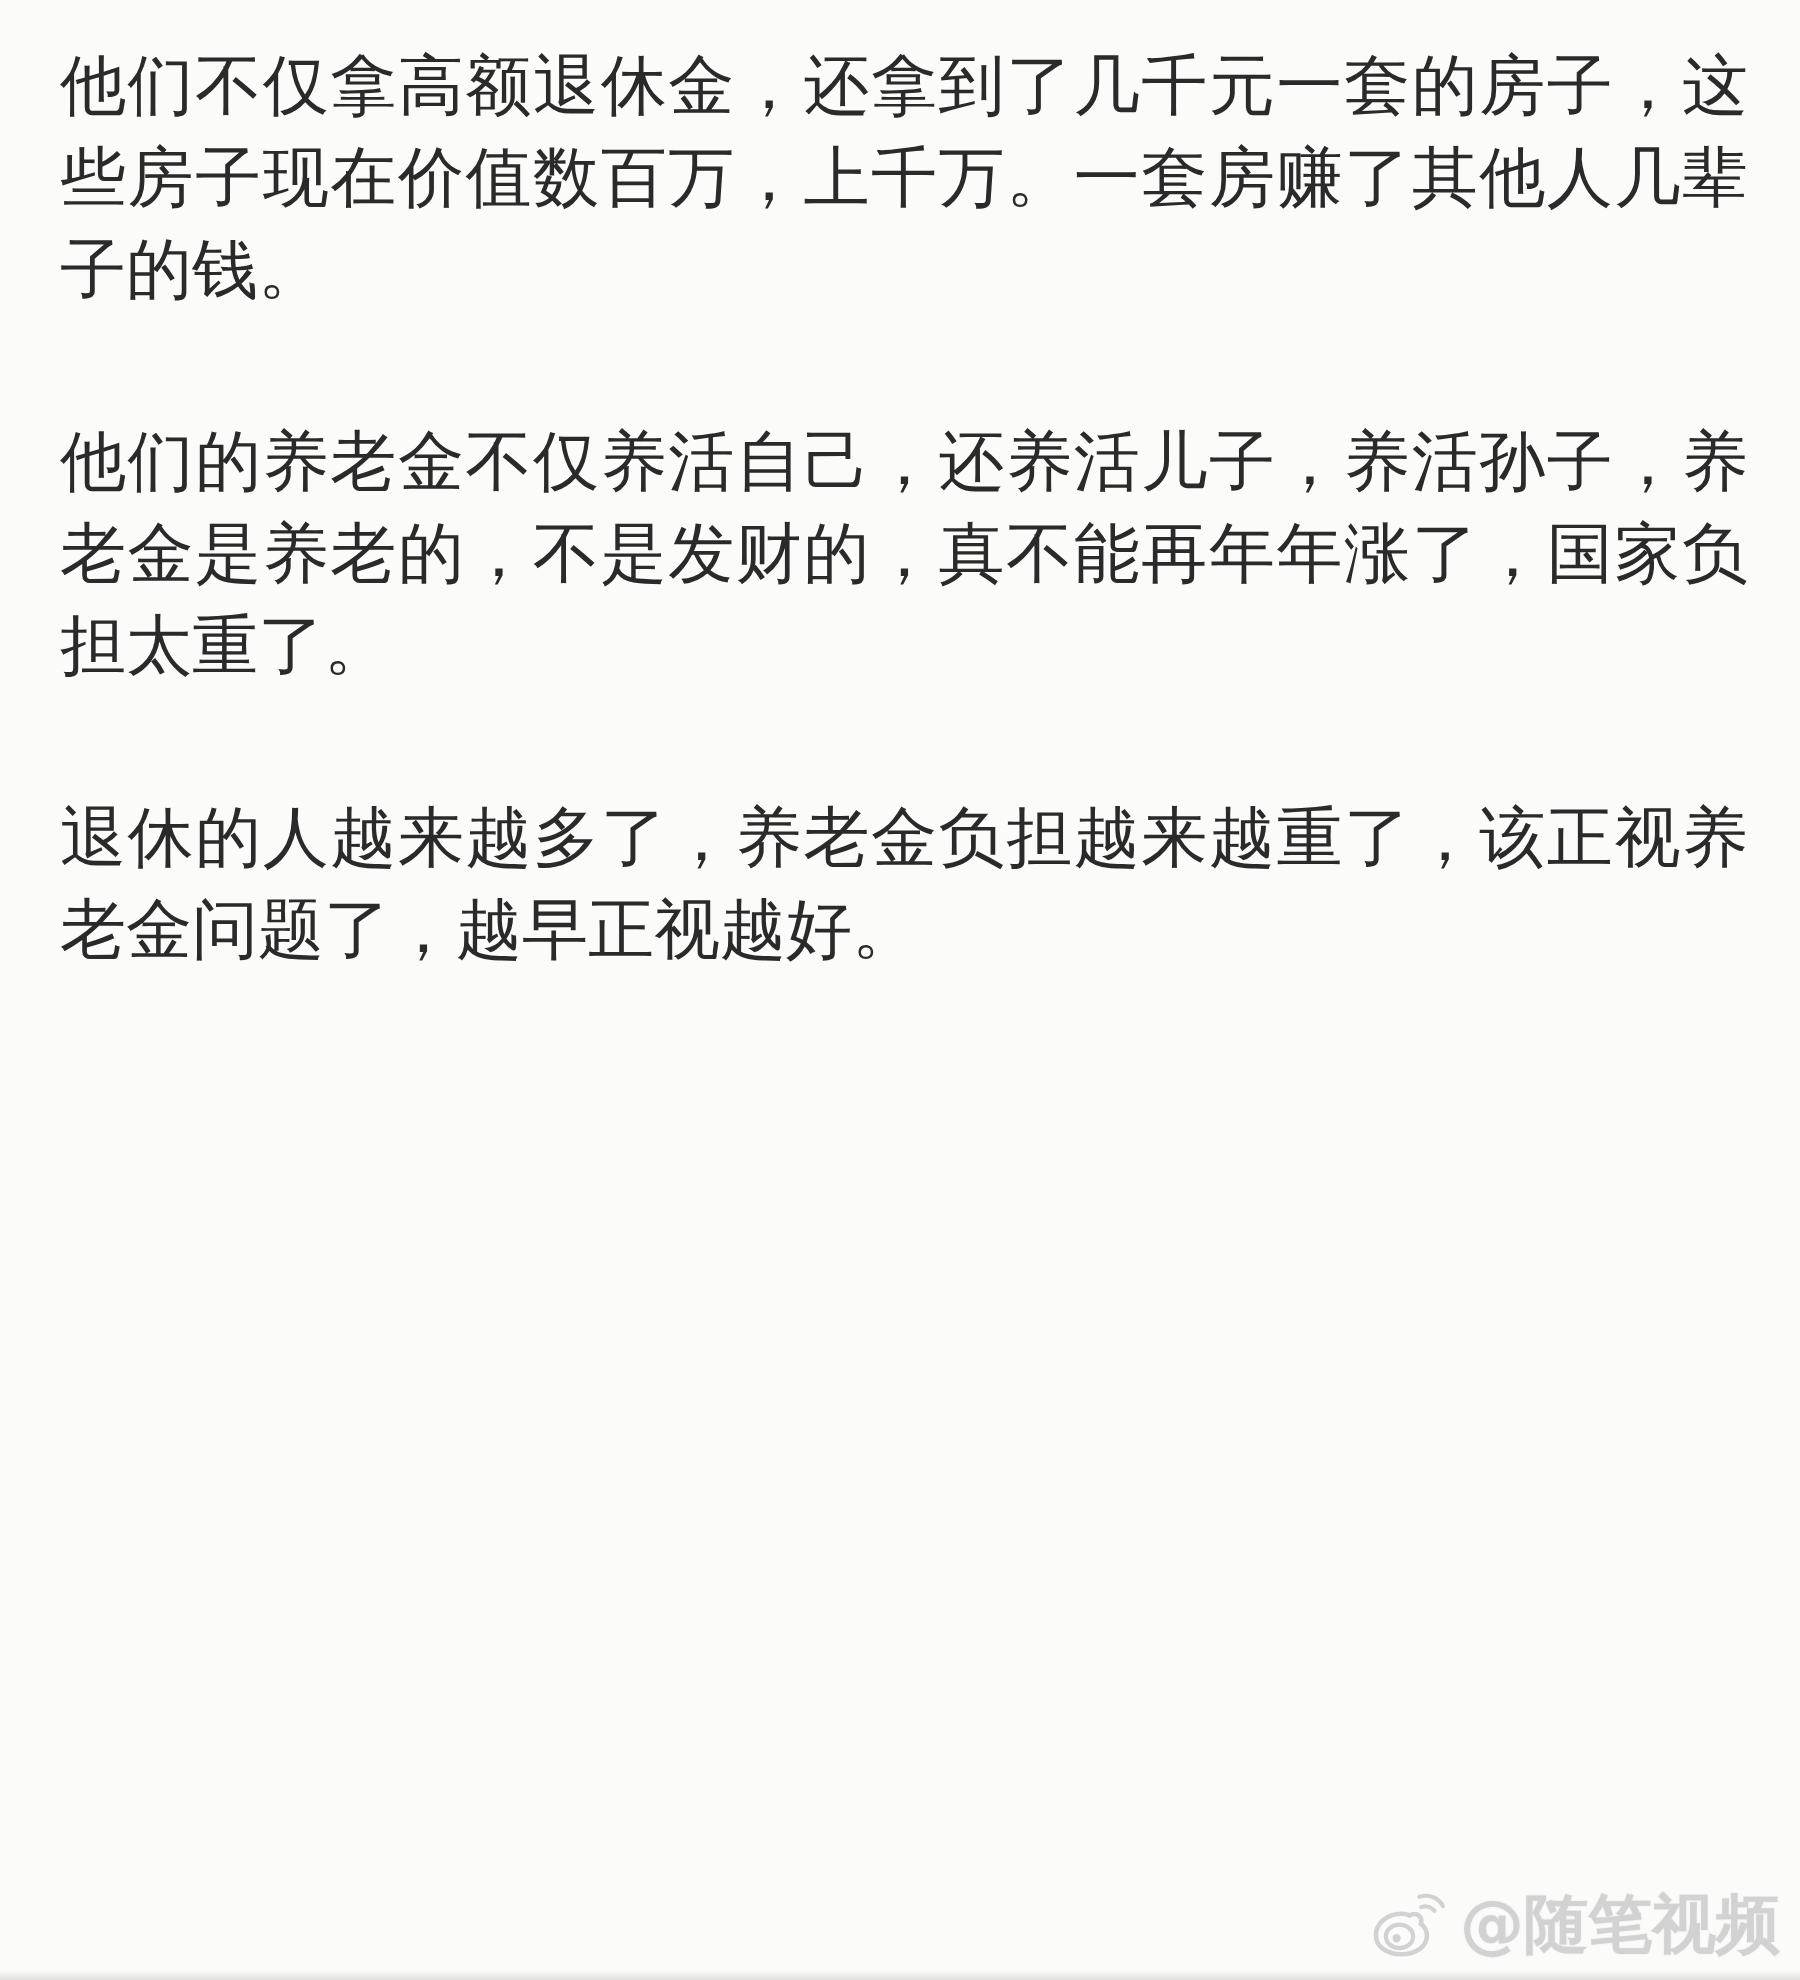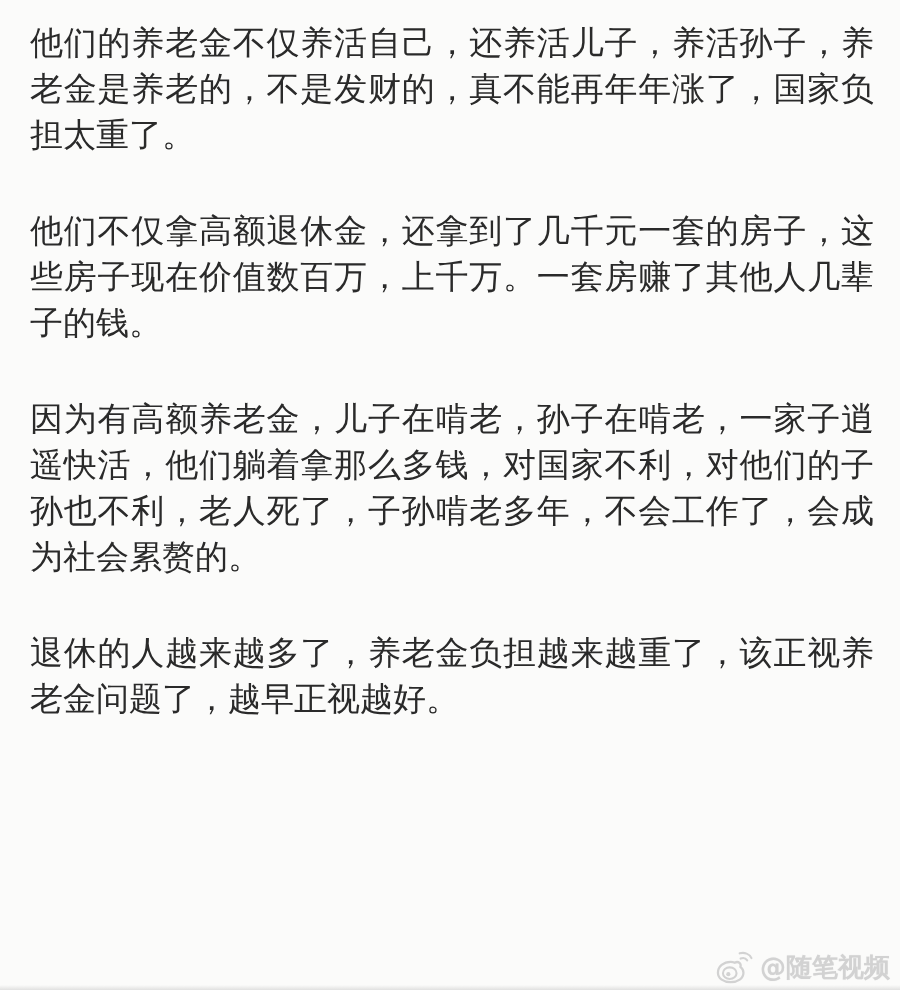--- a/index.html
+++ b/index.html
@@ -27,21 +27,21 @@
   }
   .watermark {
     position: absolute;
     right: 10px;
     bottom: 5px;
     display: flex;
     align-items: center;
     gap: 7px;
     color: #d2d2d2;
     font-family: "DejaVu Sans", sans-serif;
-    font-size: 26px;
+    font-size: 32px;
     font-weight: bold;
     white-space: nowrap;
     text-shadow: 0 0 1px #e6e6e6;
   }
   .watermark svg {
     display: block;
   }
   .bottom-fade {
     position: absolute;
     left: 0;
@@ -49,23 +49,22 @@
     width: 100%;
     height: 5px;
     background: linear-gradient(to bottom, rgba(180,180,180,0), rgba(175,175,175,0.35));
     pointer-events: none;
   }
 </style>
 </head>
 <body>
 
 <div class="article">
+  <p>他们不仅拿高额退休金，还拿到了几千元一套的房子，这些房子现在价值数百万，上千万。一套房赚了其他人几辈子的钱。</p>
   <p>他们的养老金不仅养活自己，还养活儿子，养活孙子，养老金是养老的，不是发财的，真不能再年年涨了，国家负担太重了。</p>
-  <p>他们不仅拿高额退休金，还拿到了几千元一套的房子，这些房子现在价值数百万，上千万。一套房赚了其他人几辈子的钱。</p>
-  <p>因为有高额养老金，儿子在啃老，孙子在啃老，一家子逍遥快活，他们躺着拿那么多钱，对国家不利，对他们的子孙也不利，老人死了，子孙啃老多年，不会工作了，会成为社会累赘的。</p>
   <p>退休的人越来越多了，养老金负担越来越重了，该正视养老金问题了，越早正视越好。</p>
 </div>
 
 <div class="watermark">
   <span>
     <svg width="38" height="34" viewBox="0 0 40 36" fill="none" xmlns="http://www.w3.org/2000/svg">
 
       <path d="M16.5 11.5 C9 11.5 3 16.5 3 23 C3 29 9 33 16.5 33 C24 33 30 29 30 23 C30 20.5 28.8 18.4 26.8 16.8 C27.3 15.2 27 13.6 25.8 12.6 C24.5 11.5 22.5 11.5 20.8 12.4 C19.5 11.8 18 11.5 16.5 11.5 Z" stroke="#d2d2d2" stroke-width="2.4" fill="none"></path>
       <ellipse cx="15.5" cy="23.5" rx="7.2" ry="6.2" stroke="#d2d2d2" stroke-width="2.2" fill="none"></ellipse>
       <circle cx="14" cy="24.5" r="2.2" fill="#d2d2d2"></circle>

